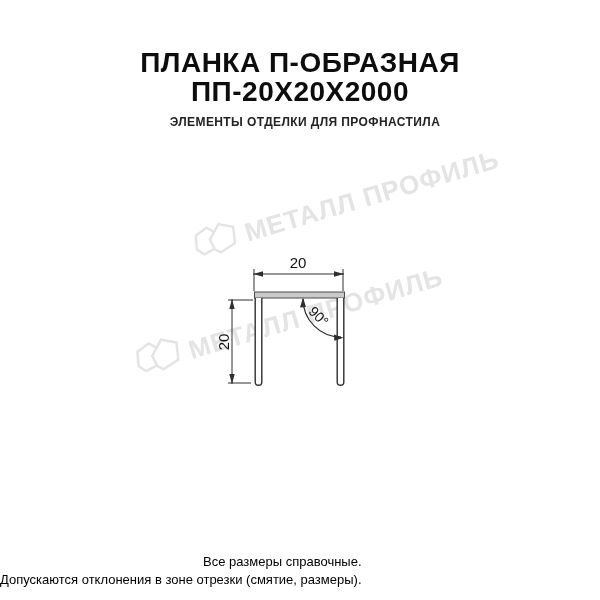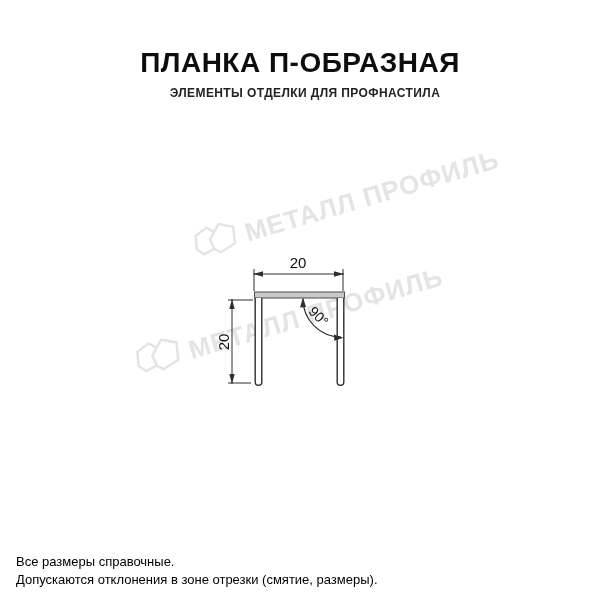--- a/index.html
+++ b/index.html
@@ -29,31 +29,32 @@
   .wm-lower{left:140px;top:342px;}
   .wm svg{display:block;}
   
   #drawing{position:absolute;left:0;top:0;z-index:2;}
   #drawing text{
     font-family:"Liberation Sans",sans-serif;font-size:15px;fill:#111;
   }
   #drawing text.angle{font-size:14px;}
   
   .footer{
-    position:absolute;left:16px;top:553px;z-index:3;
-    font-size:13px;line-height:17.5px;color:#000;
+    position:absolute;left:0;top:553px;z-index:3;
+    font-size:13px;line-height:17.5px;color:#000;text-align:right;
   }
 </style>
 </head>
 <body>
 
 <div id="canvas">
 
   <div class="hdr">
     <div class="title">ПЛАНКА П-ОБРАЗНАЯ</div>
+    <div class="title">ПП-20Х20Х2000</div>
     <div class="subtitle">ЭЛЕМЕНТЫ ОТДЕЛКИ ДЛЯ ПРОФНАСТИЛА</div>
   </div>
 
   <div class="wm wm-upper">
     <span>
       <svg width="48" height="40" viewBox="0 0 100 80">
         <path d="M8,46 L14,18 L40,8 L54,22 L48,54 L20,60 Z" fill="#ffffff" stroke="#e4e4e4" stroke-width="5"></path>
         <path d="M40,34 L66,8 L94,22 L88,56 L54,66 L44,56 Z" fill="#ffffff" stroke="#e4e4e4" stroke-width="5"></path>
       </svg>
     </span>

